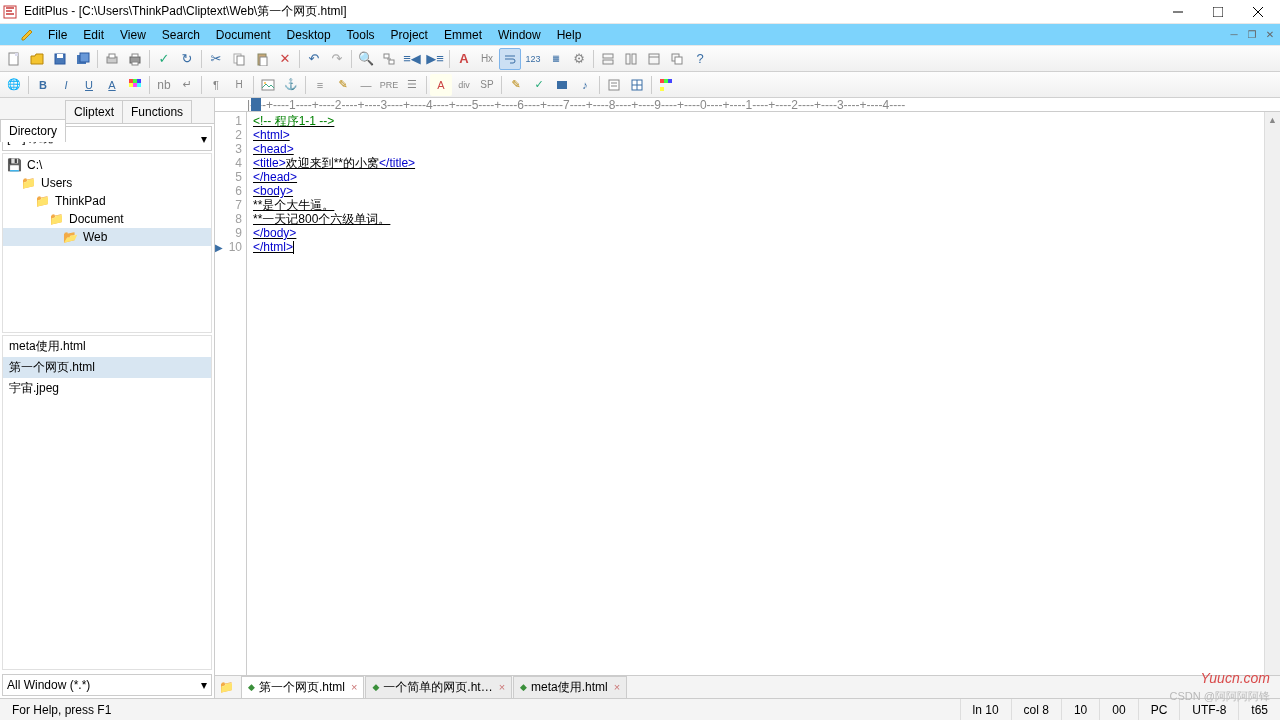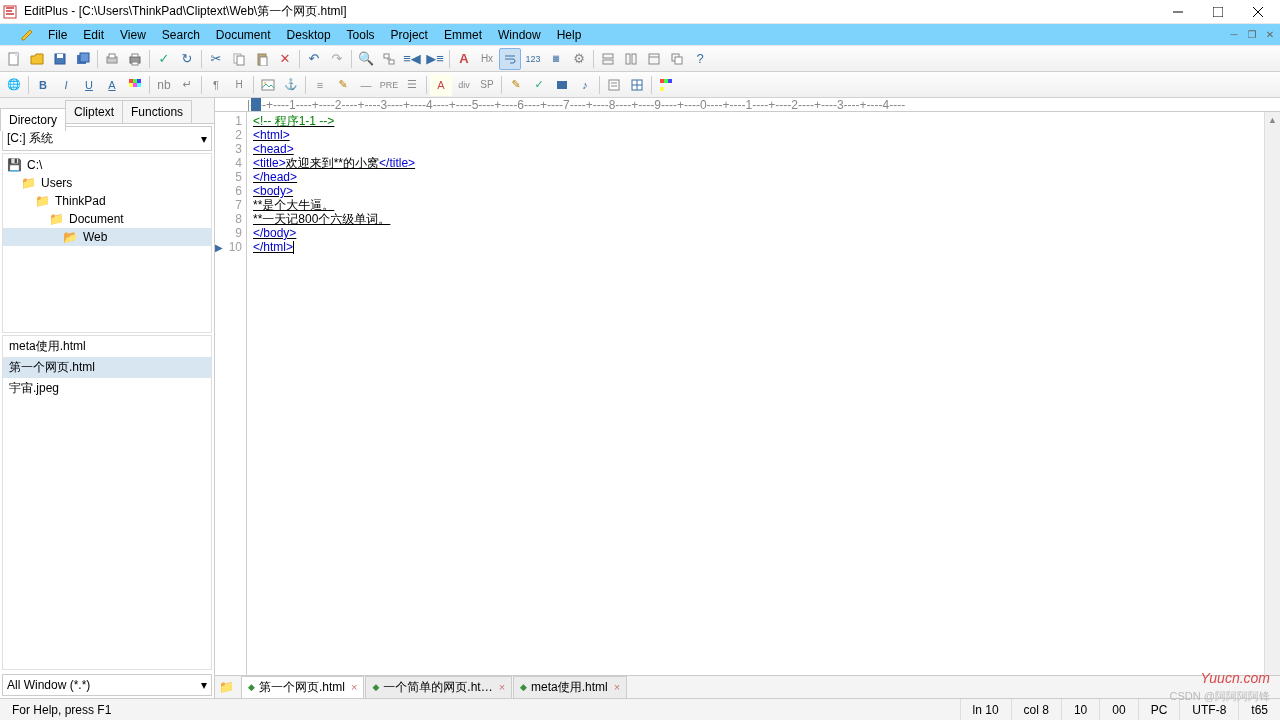--- a/index.html
+++ b/index.html
@@ -17,21 +17,21 @@
 .toolbar { height: 26px; background: linear-gradient(#fdfdfd,#f0f0f0); border-bottom: 1px solid #d0d0d0; display: flex; align-items: center; padding: 0 3px; gap: 1px; }
 .toolbar .tbtn { width: 22px; height: 22px; display: flex; align-items: center; justify-content: center; border: 1px solid transparent; border-radius: 2px; font-size: 13px; color: #444; }
 .toolbar .sep { width: 1px; height: 18px; background: #ccc; margin: 0 2px; }
 .toolbar2 { height: 26px; background: linear-gradient(#fdfdfd,#f0f0f0); border-bottom: 1px solid #d0d0d0; display: flex; align-items: center; padding: 0 3px; gap: 1px; }
 .toolbar2 .tbtn { width: 22px; height: 22px; display: flex; align-items: center; justify-content: center; border: 1px solid transparent; border-radius: 2px; font-size: 11px; color: #444; }
 .toolbar2 .sep { width: 1px; height: 18px; background: #ccc; margin: 0 2px; }
 .main { flex: 1; display: flex; min-height: 0; }
 .sidebar { width: 215px; border-right: 1px solid #ccc; display: flex; flex-direction: column; background: #fff; }
 .side-tabs { display: flex; border-bottom: 1px solid #ccc; background:#f5f5f5;}
 .side-tab { padding: 4px 8px; border: 1px solid #ccc; border-bottom:none; background: #f5f5f5; margin-right: -1px; margin-top:2px; font-size: 12px; cursor:default;}
-.side-tab.active { background: #fff; position:relative; top:8px;}
+.side-tab.active { background: #fff; position:relative; top:19px;}
 .drive-select { border: 1px solid #ccc; margin: 2px; padding: 3px 4px; display: flex; align-items: center; justify-content: space-between; background:#fff;}
 .folder-tree { flex: 0 0 180px; border: 1px solid #e0e0e0; margin: 0 2px 2px 2px; overflow: auto; padding: 2px 0; background:#fff;}
 .tree-item { display: flex; align-items: center; gap: 4px; padding: 1px 4px; cursor: default; }
 .tree-item .ficon { width: 16px; height: 16px; display:flex;align-items:center;justify-content:center;}
 .tree-item.sel { background: #d8e6f2; }
 .ind1 { padding-left: 18px; } .ind2 { padding-left: 32px; } .ind3 { padding-left: 46px; } .ind4 { padding-left: 60px; }
 .file-list { flex: 1; border: 1px solid #e0e0e0; margin: 0 2px 2px 2px; overflow: auto; background:#fff;}
 .file-item { padding: 2px 6px; cursor: default; }
 .file-item.sel { background: #d8e6f2; }
 .filter-select { border: 1px solid #ccc; margin: 2px; padding: 3px 4px; display: flex; justify-content: space-between; background:#fff;}

